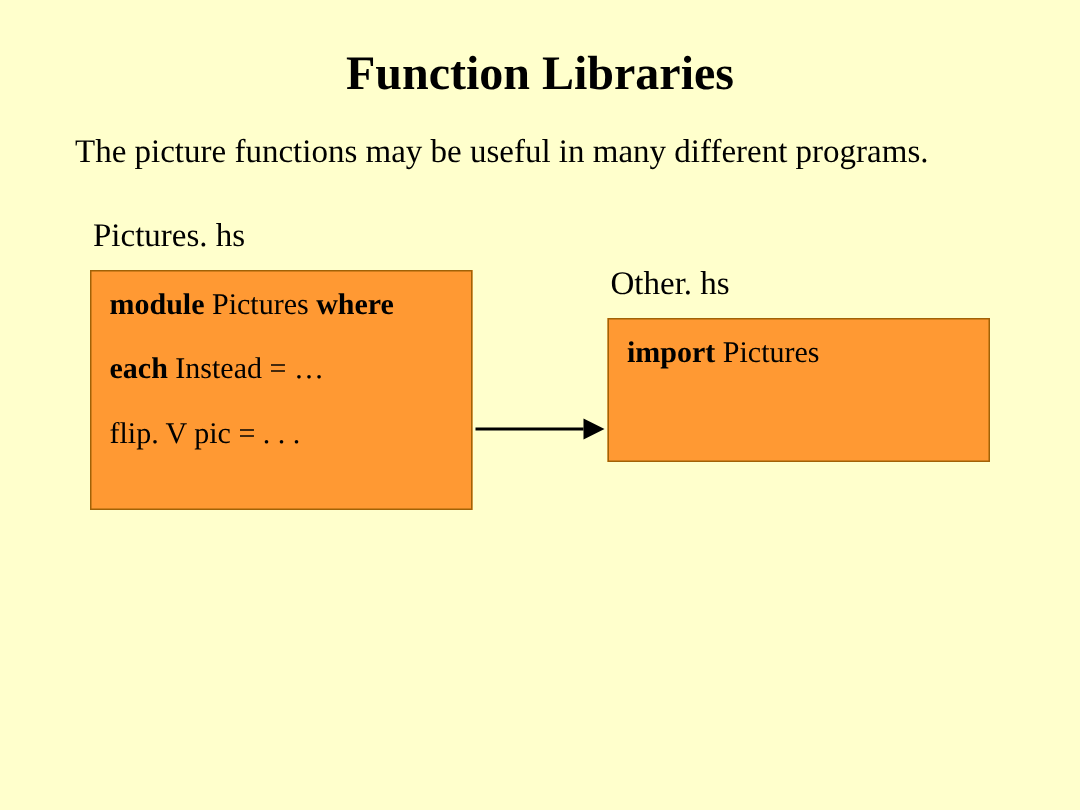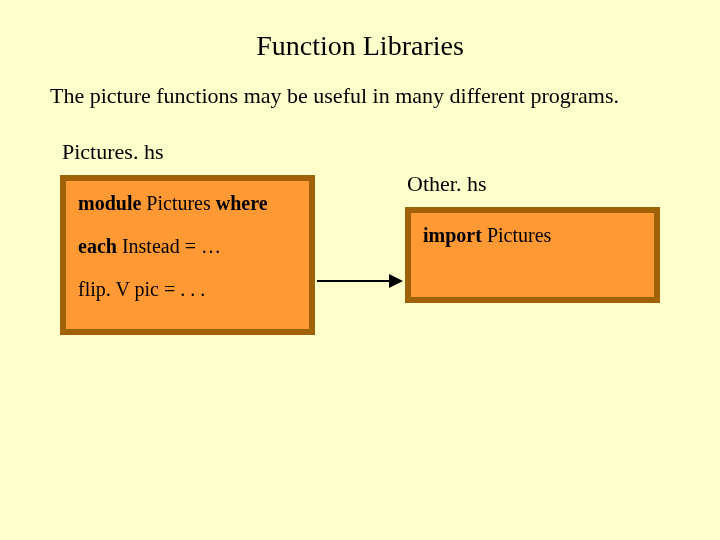--- a/index.html
+++ b/index.html
@@ -12,23 +12,24 @@
     color: #000;
   }
   .slide {
     position: relative;
     width: 720px;
     height: 540px;
     box-sizing: border-box;
   }
   .title {
     text-align: center;
-    font-size: 28px;
+    font-size: 32px;
     padding-top: 30px;
     padding-bottom: 20px;
+    font-weight: bold;
   }
   .body {
     padding: 0 50px;
     font-size: 22px;
     line-height: 1.25;
   }
   .para {
     margin-bottom: 28px;
   }
   .files-row {
@@ -50,21 +51,21 @@
     justify-content: center;
     padding-top: 90px;
   }
   .file-label {
     font-size: 22px;
     margin-bottom: 10px;
     padding-left: 2px;
   }
   .code-box {
     background: #ff9933;
-    border: 6px solid #a16207;
+    border: 1px solid #a16207;
     box-sizing: border-box;
     padding: 10px 12px;
     font-size: 20px;
   }
   .code-box.left { height: 160px; }
   .code-box.right { height: 96px; }
   .code-line {
     margin-bottom: 18px;
     white-space: nowrap;
   }

